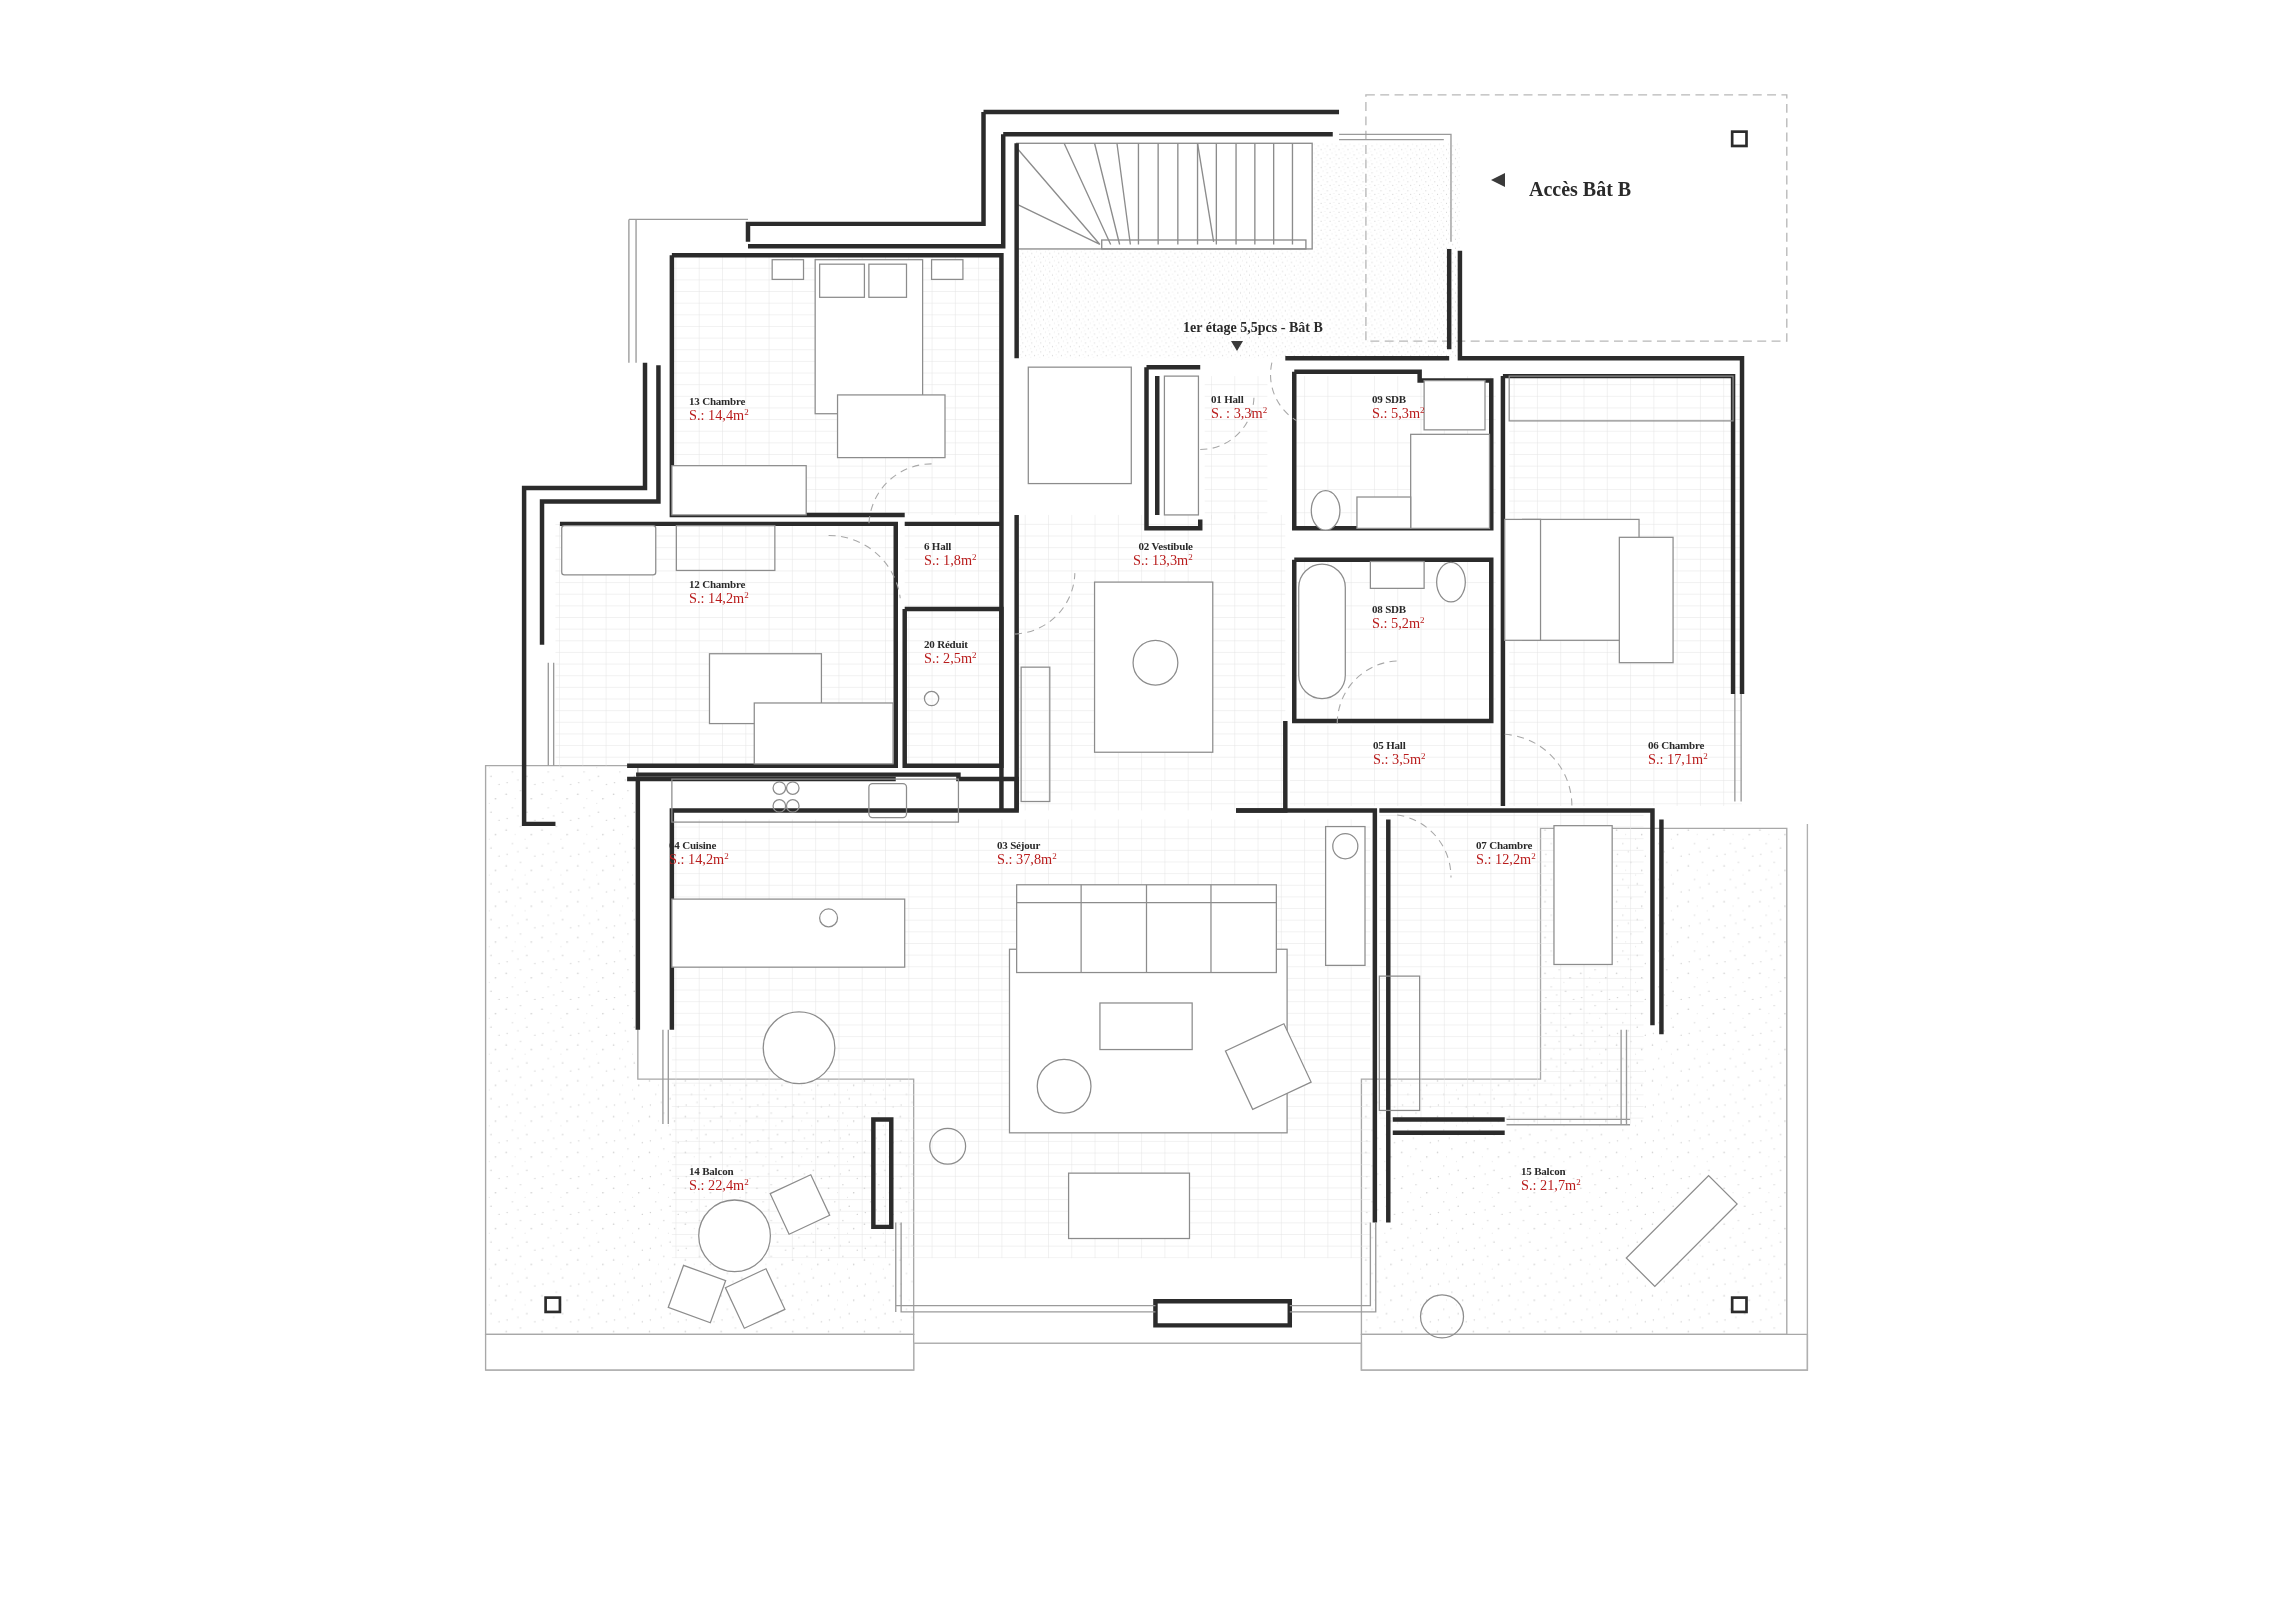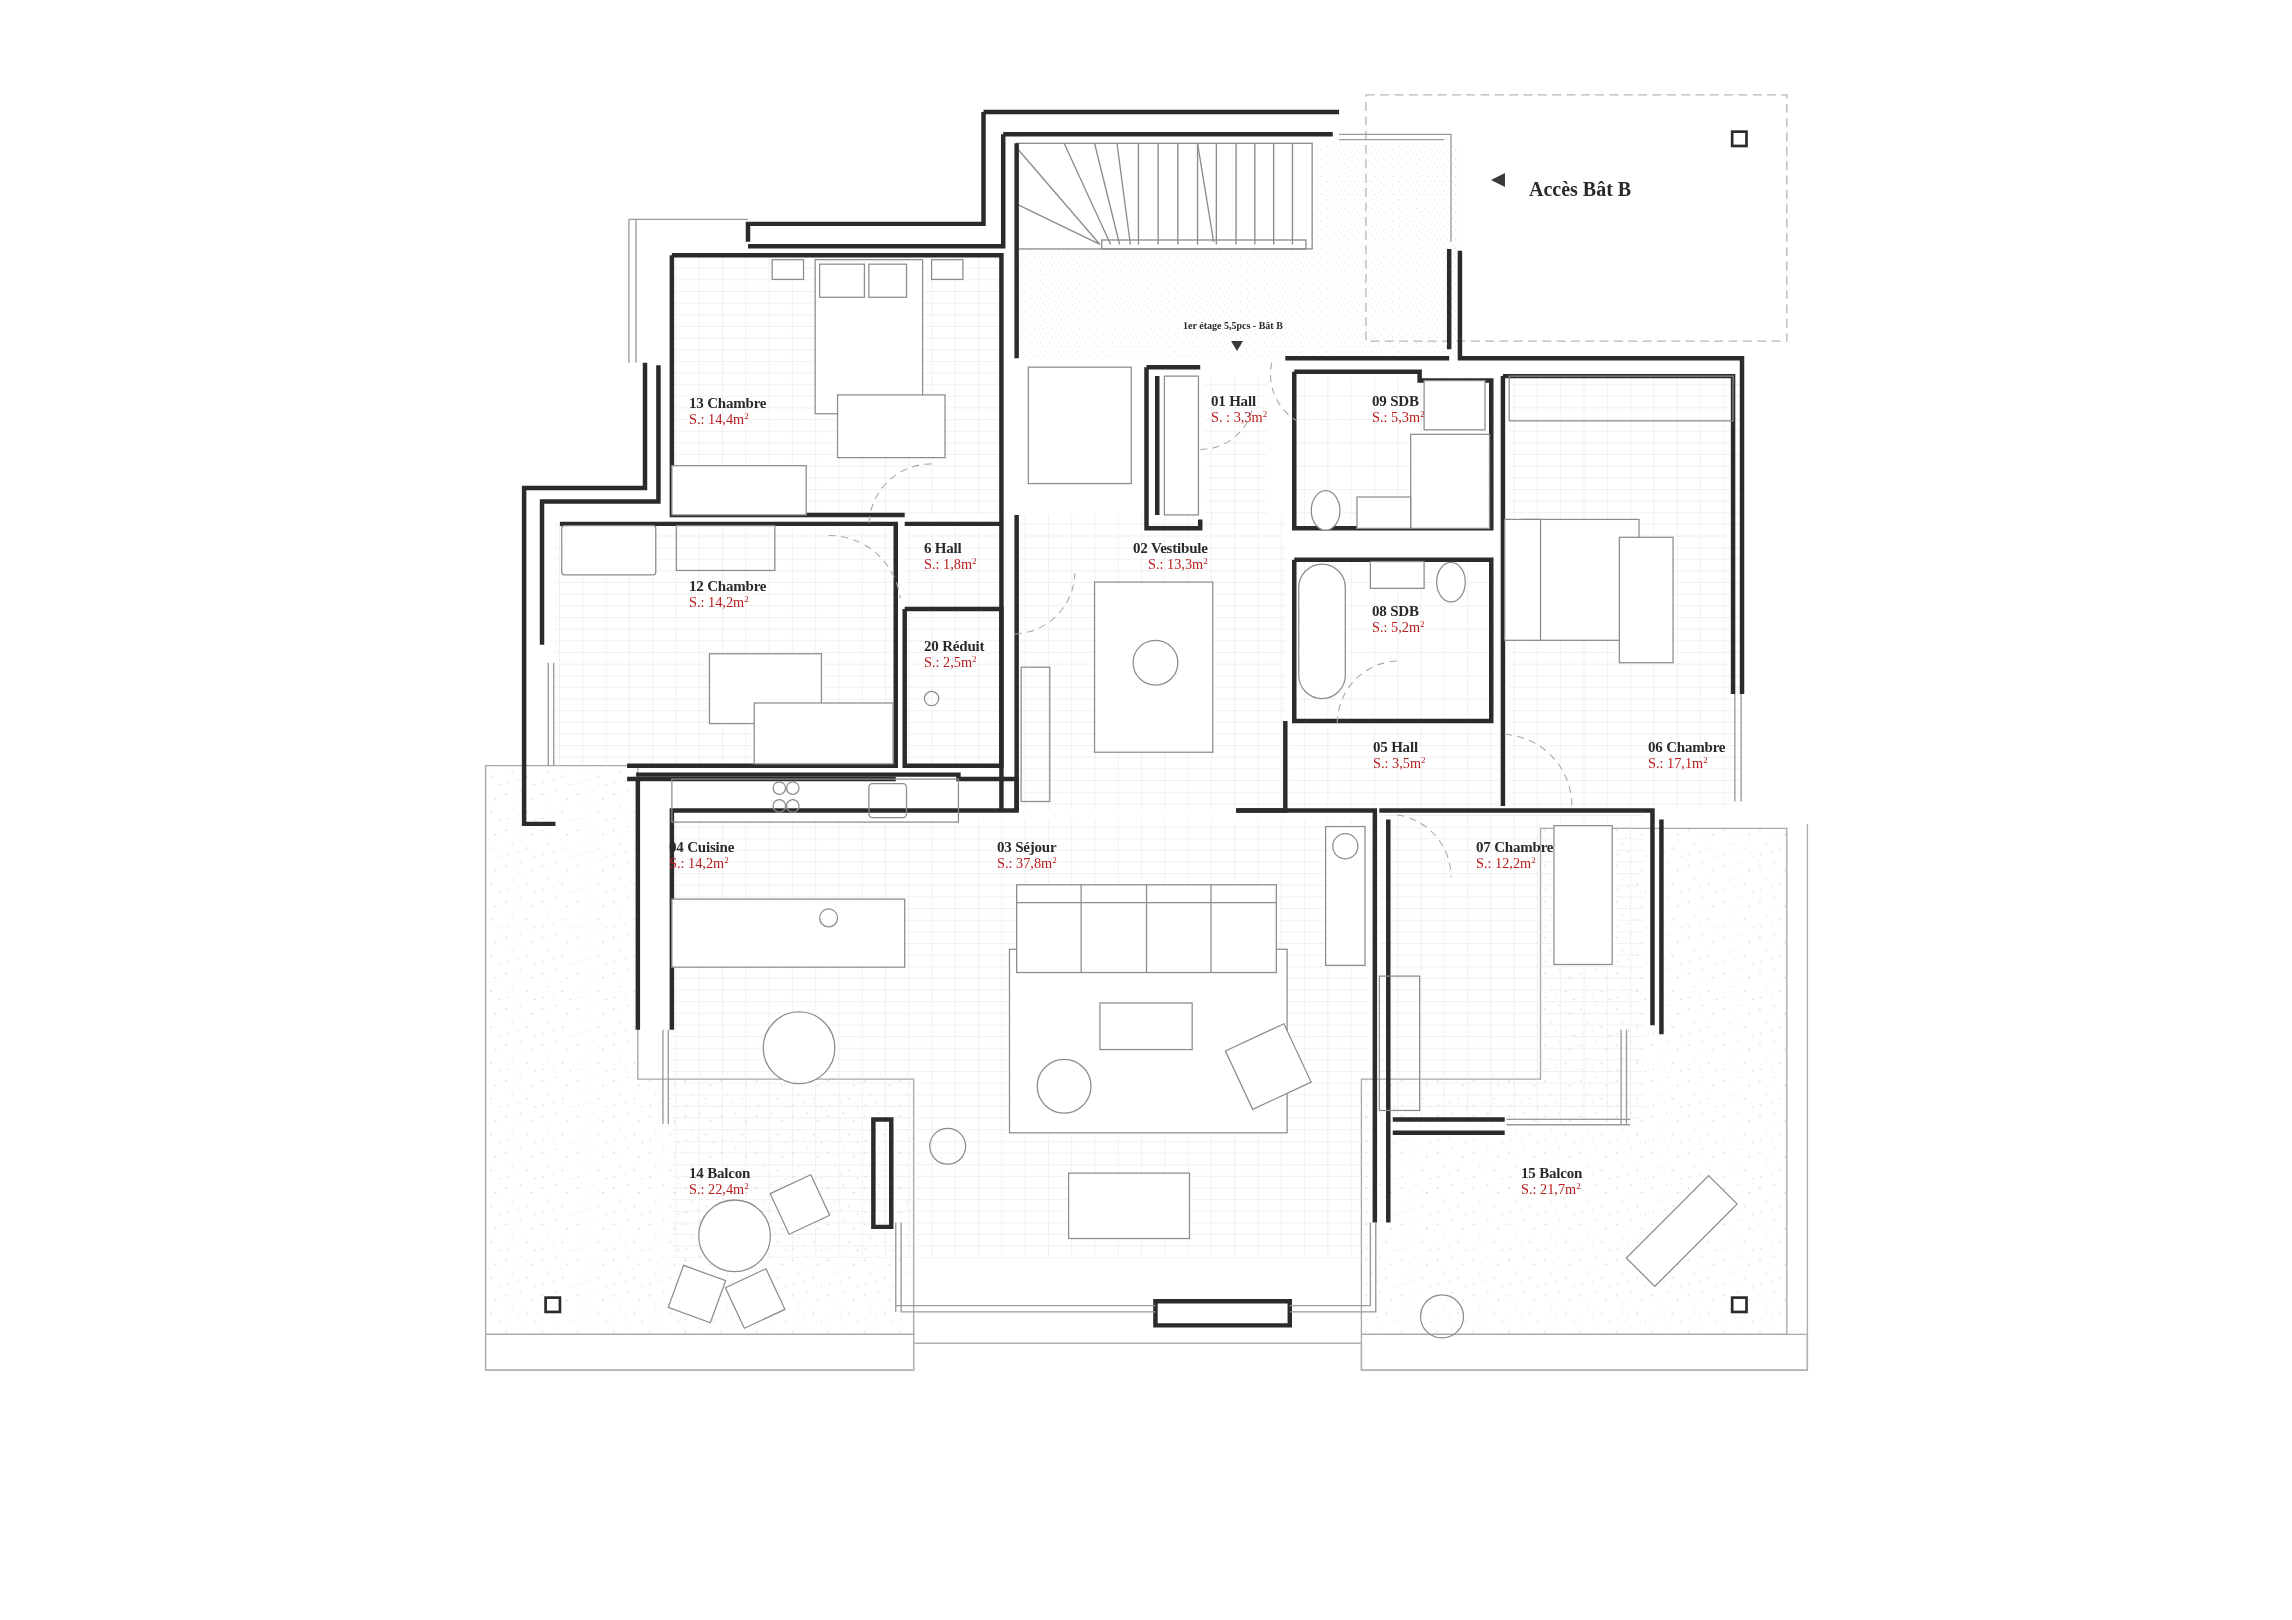--- a/index.html
+++ b/index.html
@@ -1,22 +1,22 @@
 <!DOCTYPE html>
 <html style="font-size:14.3px"><head>
   <meta charset="utf-8">
   <style>
     html, body { margin: 0; padding: 0; background: #ffffff; }
     body { width: 2293px; height: 1620px; position: relative; overflow: hidden; font-family: "Liberation Serif", serif; }
     #plan { position: absolute; left: 0; top: 0; }
     .room-label { position: absolute; color: #2a2a2a; line-height: 1.05; white-space: nowrap; }
-    .room-label .name { font-size: 15px; font-weight: bold; display: block; letter-spacing: -0.2px; }
+    .room-label .name { font-size: 11px; font-weight: bold; display: block; letter-spacing: -0.2px; }
     .room-label .area { font-size: 14.3px; color: #b91c1c; display: block; }
     .room-label .area sup { font-size: 9px; vertical-align: 5.4px; }
-    .annot { position: absolute; color: #2a2a2a; font-size: 10px; font-weight: bold; white-space: nowrap; }
+    .annot { position: absolute; color: #2a2a2a; font-size: 14px; font-weight: bold; white-space: nowrap; }
     .arrow-down { position: absolute; width: 0; height: 0; border-left: 6.3px solid transparent; border-right: 6.3px solid transparent; border-top: 10.7px solid #3a3a3a; }
     .arrow-left { position: absolute; width: 0; height: 0; border-top: 7.2px solid transparent; border-bottom: 7.2px solid transparent; border-right: 14.3px solid #3a3a3a; }
   </style>
 </head>
 <body>
 
 <svg id="plan" width="2293" height="1620" viewBox="0 0 2560 1809" xmlns="http://www.w3.org/2000/svg">
   <defs>
     <pattern id="tiles" width="26" height="13" patternUnits="userSpaceOnUse">
       <path d="M0 0 H26 M0 0 V13" stroke="#e2e2e2" stroke-width="1" fill="none"></path>

